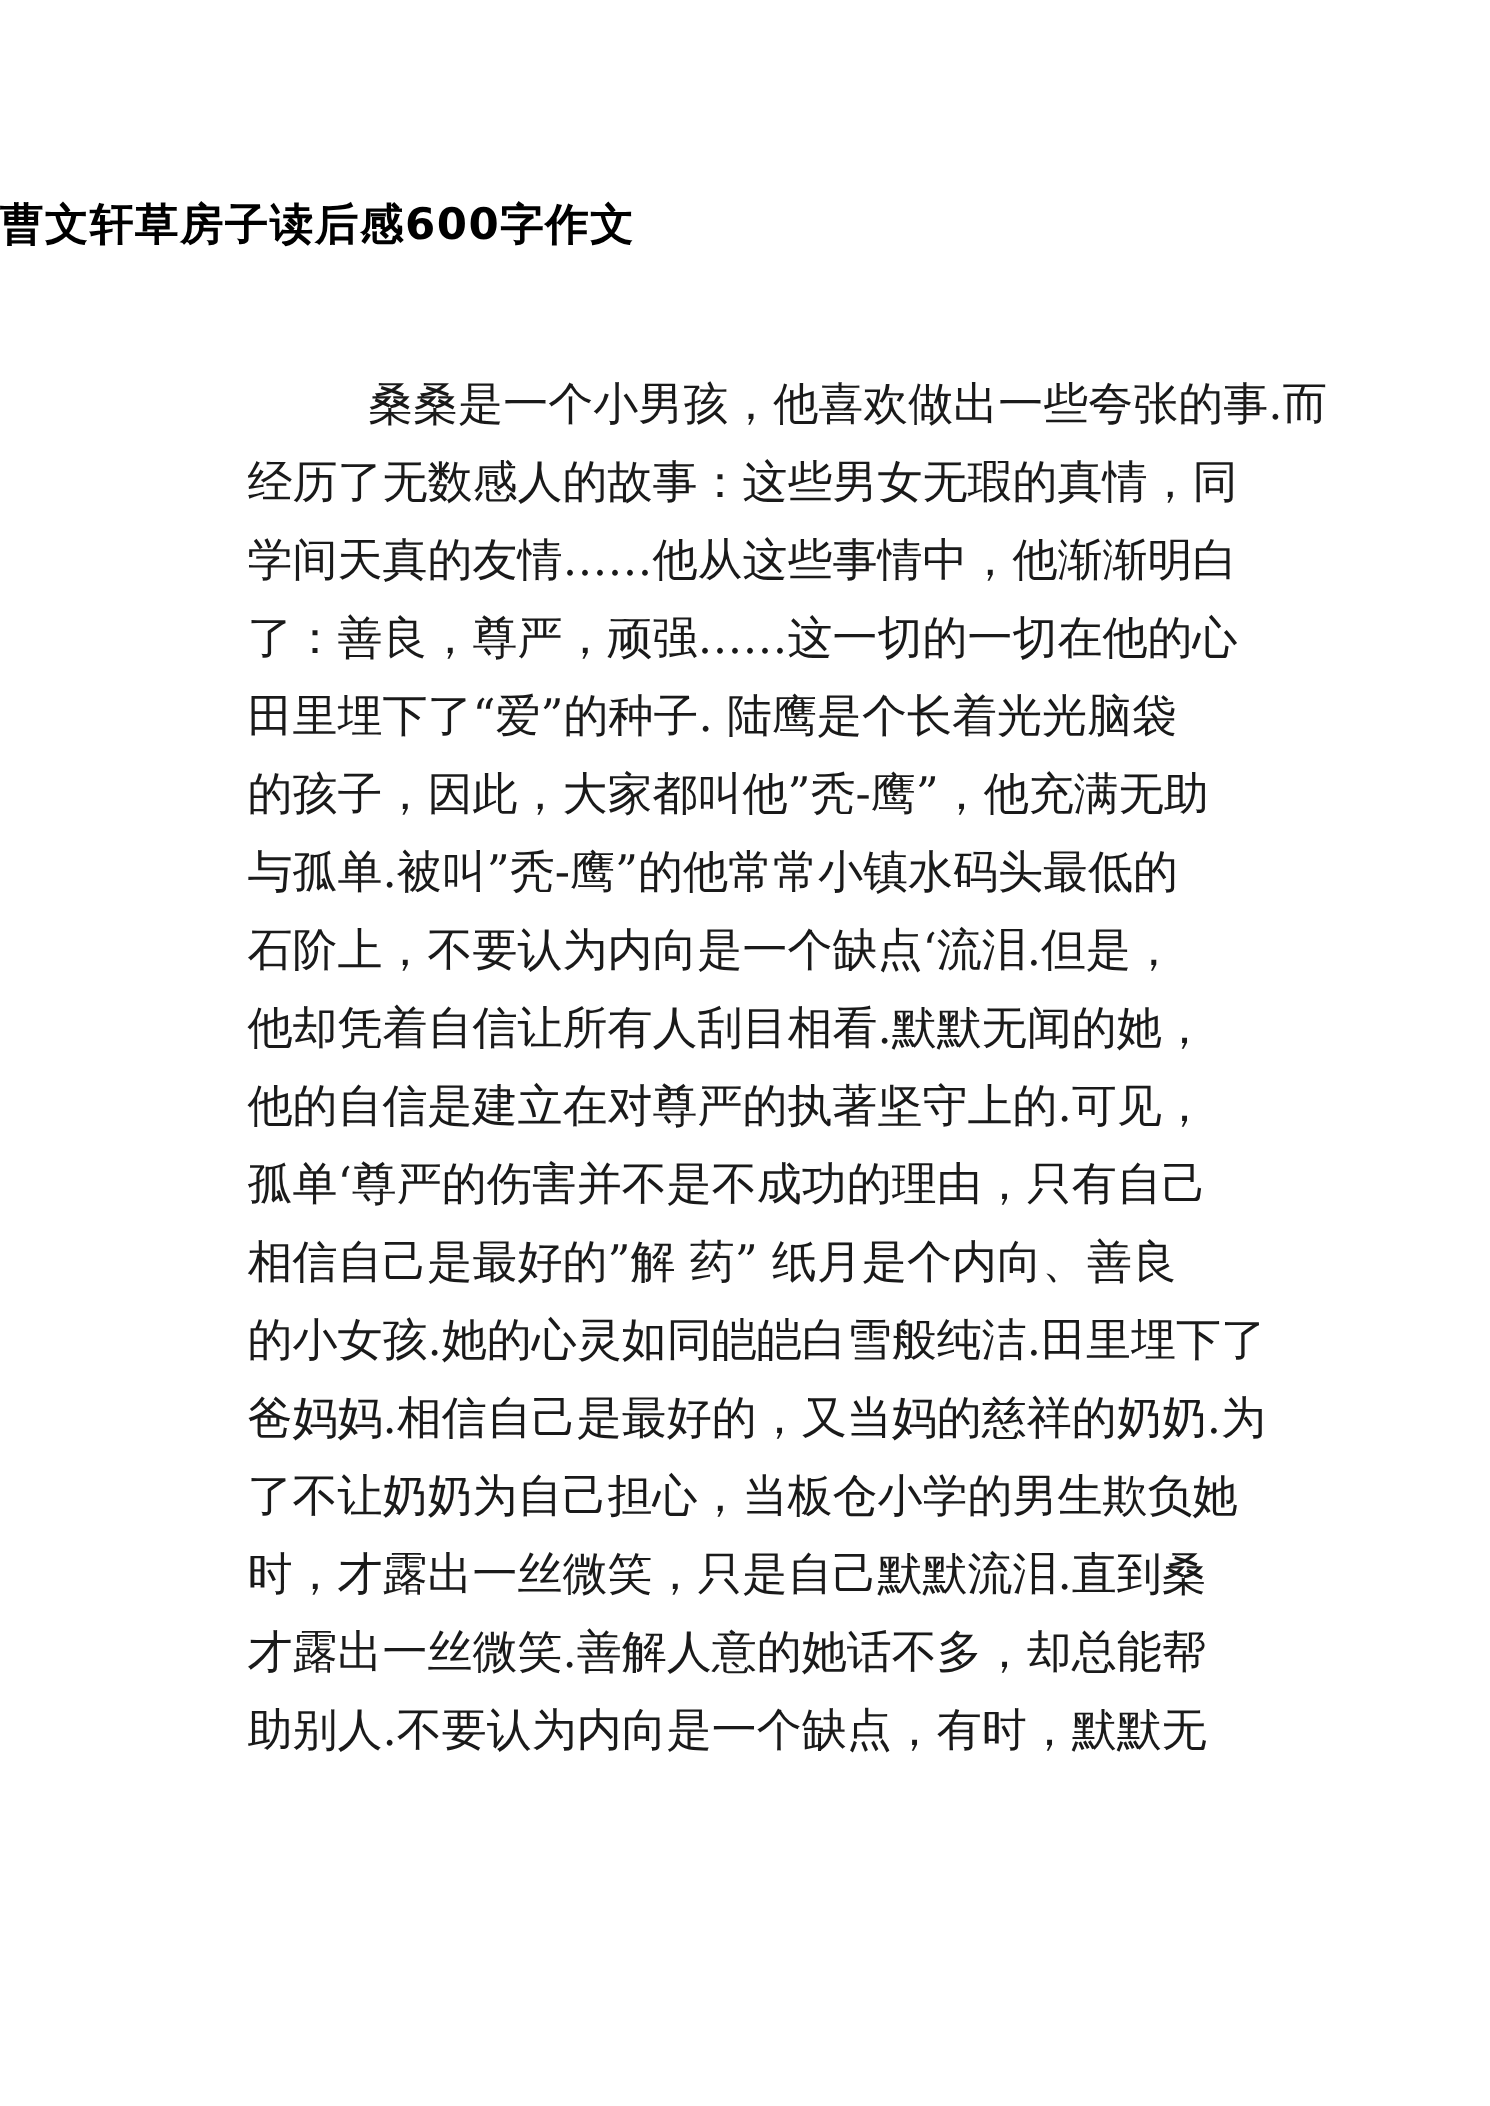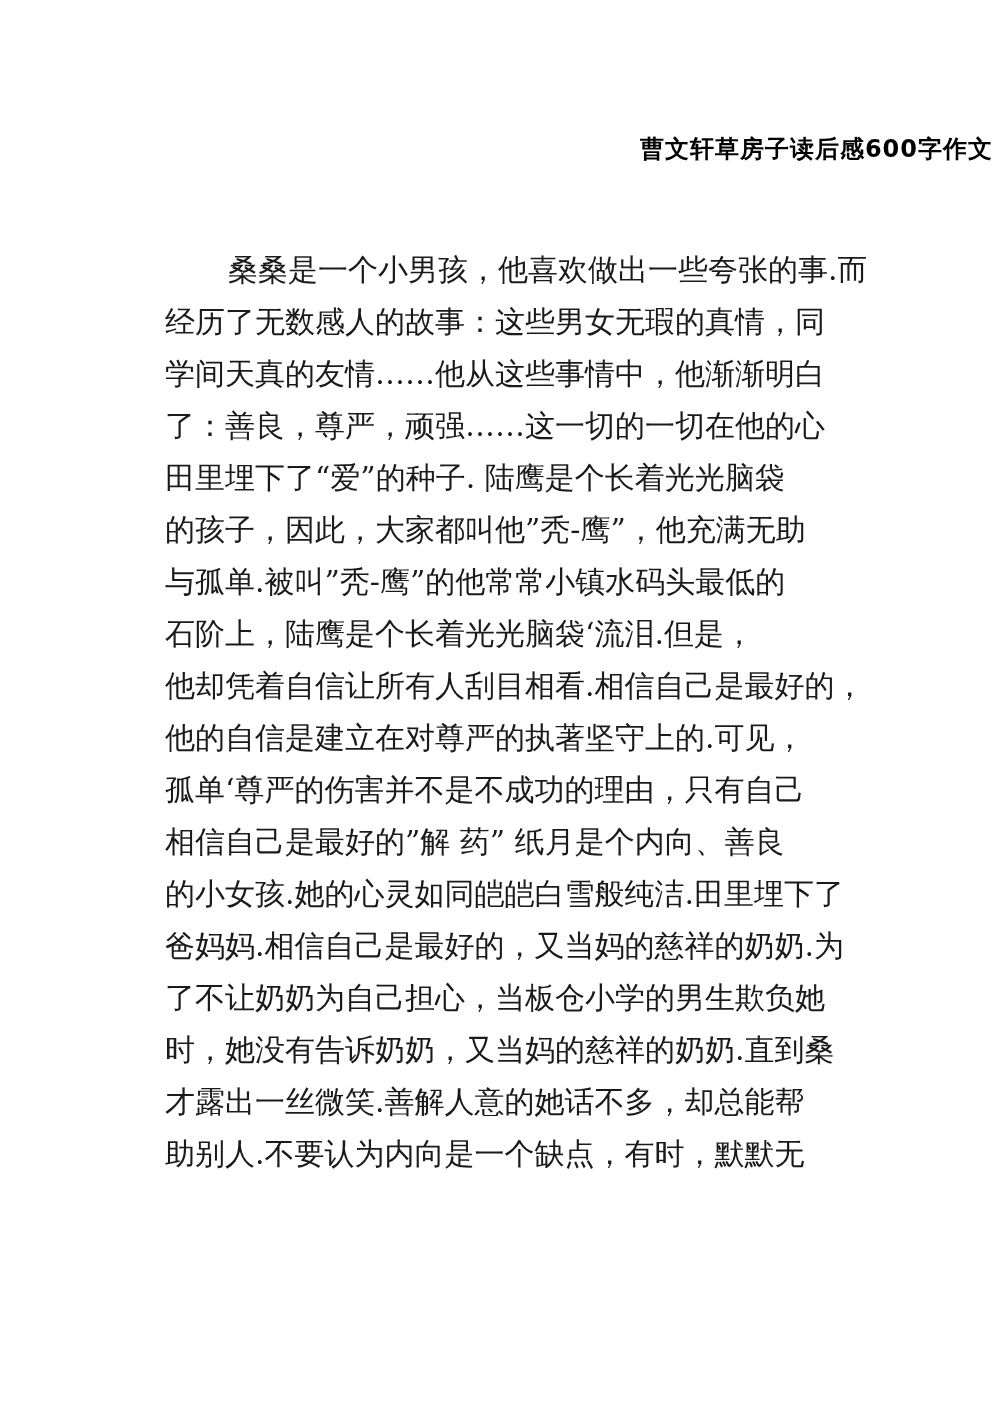--- a/index.html
+++ b/index.html
@@ -19,23 +19,23 @@
     left: 0; top: 0;
     width: 993px;
     height: 1404px;
     background: #ffffff;
   }
   .title {
     position: absolute;
     top: 124px;
     left: 0;
     width: 993px;
-    text-align: right;
+    text-align: left;
     font-family: "DejaVu Sans", sans-serif;
-    font-size: 24px;
+    font-size: 29px;
     font-weight: bold;
     letter-spacing: 1px;
     color: #000000;
     line-height: 50px;
   }
   .body-text {
     position: absolute;
     top: 244px;
     left: 165px;
     width: 720px;
@@ -44,41 +44,42 @@
     line-height: 52px;
     color: #1a1a1a;
   }
   .line {
     display: block;
     white-space: nowrap;
     height: 52px;
   }
   .line.indent {
     padding-left: 63px;
+    text-align: right;
   }
 </style>
 </head>
 <body>
 
 <div class="page">
   <div class="title">曹文轩草房子读后感600字作文</div>
 
   <div class="body-text">
     <span class="line indent">桑桑是一个小男孩，他喜欢做出一些夸张的事.而</span>
     <span class="line">经历了无数感人的故事：这些男女无瑕的真情，同</span>
     <span class="line">学间天真的友情……他从这些事情中，他渐渐明白</span>
     <span class="line">了：善良，尊严，顽强……这一切的一切在他的心</span>
     <span class="line">田里埋下了“爱”的种子. 陆鹰是个长着光光脑袋</span>
     <span class="line">的孩子，因此，大家都叫他”秃-鹰”，他充满无助</span>
     <span class="line">与孤单.被叫”秃-鹰”的他常常小镇水码头最低的</span>
-    <span class="line">石阶上，陆鹰是个长着光光脑袋‘流泪.但是，</span>
-    <span class="line">他却凭着自信让所有人刮目相看.相信自己是最好的，</span>
+    <span class="line">石阶上，不要认为内向是一个缺点‘流泪.但是，</span>
+    <span class="line">他却凭着自信让所有人刮目相看.默默无闻的她，</span>
     <span class="line">他的自信是建立在对尊严的执著坚守上的.可见，</span>
     <span class="line">孤单‘尊严的伤害并不是不成功的理由，只有自己</span>
     <span class="line">相信自己是最好的”解 药” 纸月是个内向、善良</span>
     <span class="line">的小女孩.她的心灵如同皑皑白雪般纯洁.田里埋下了</span>
     <span class="line">爸妈妈.相信自己是最好的，又当妈的慈祥的奶奶.为</span>
     <span class="line">了不让奶奶为自己担心，当板仓小学的男生欺负她</span>
-    <span class="line">时，她没有告诉奶奶，又当妈的慈祥的奶奶.直到桑</span>
+    <span class="line">时，才露出一丝微笑，只是自己默默流泪.直到桑</span>
     <span class="line">才露出一丝微笑.善解人意的她话不多，却总能帮</span>
     <span class="line">助别人.不要认为内向是一个缺点，有时，默默无</span>
   </div>
 </div>
 
 </body></html>

